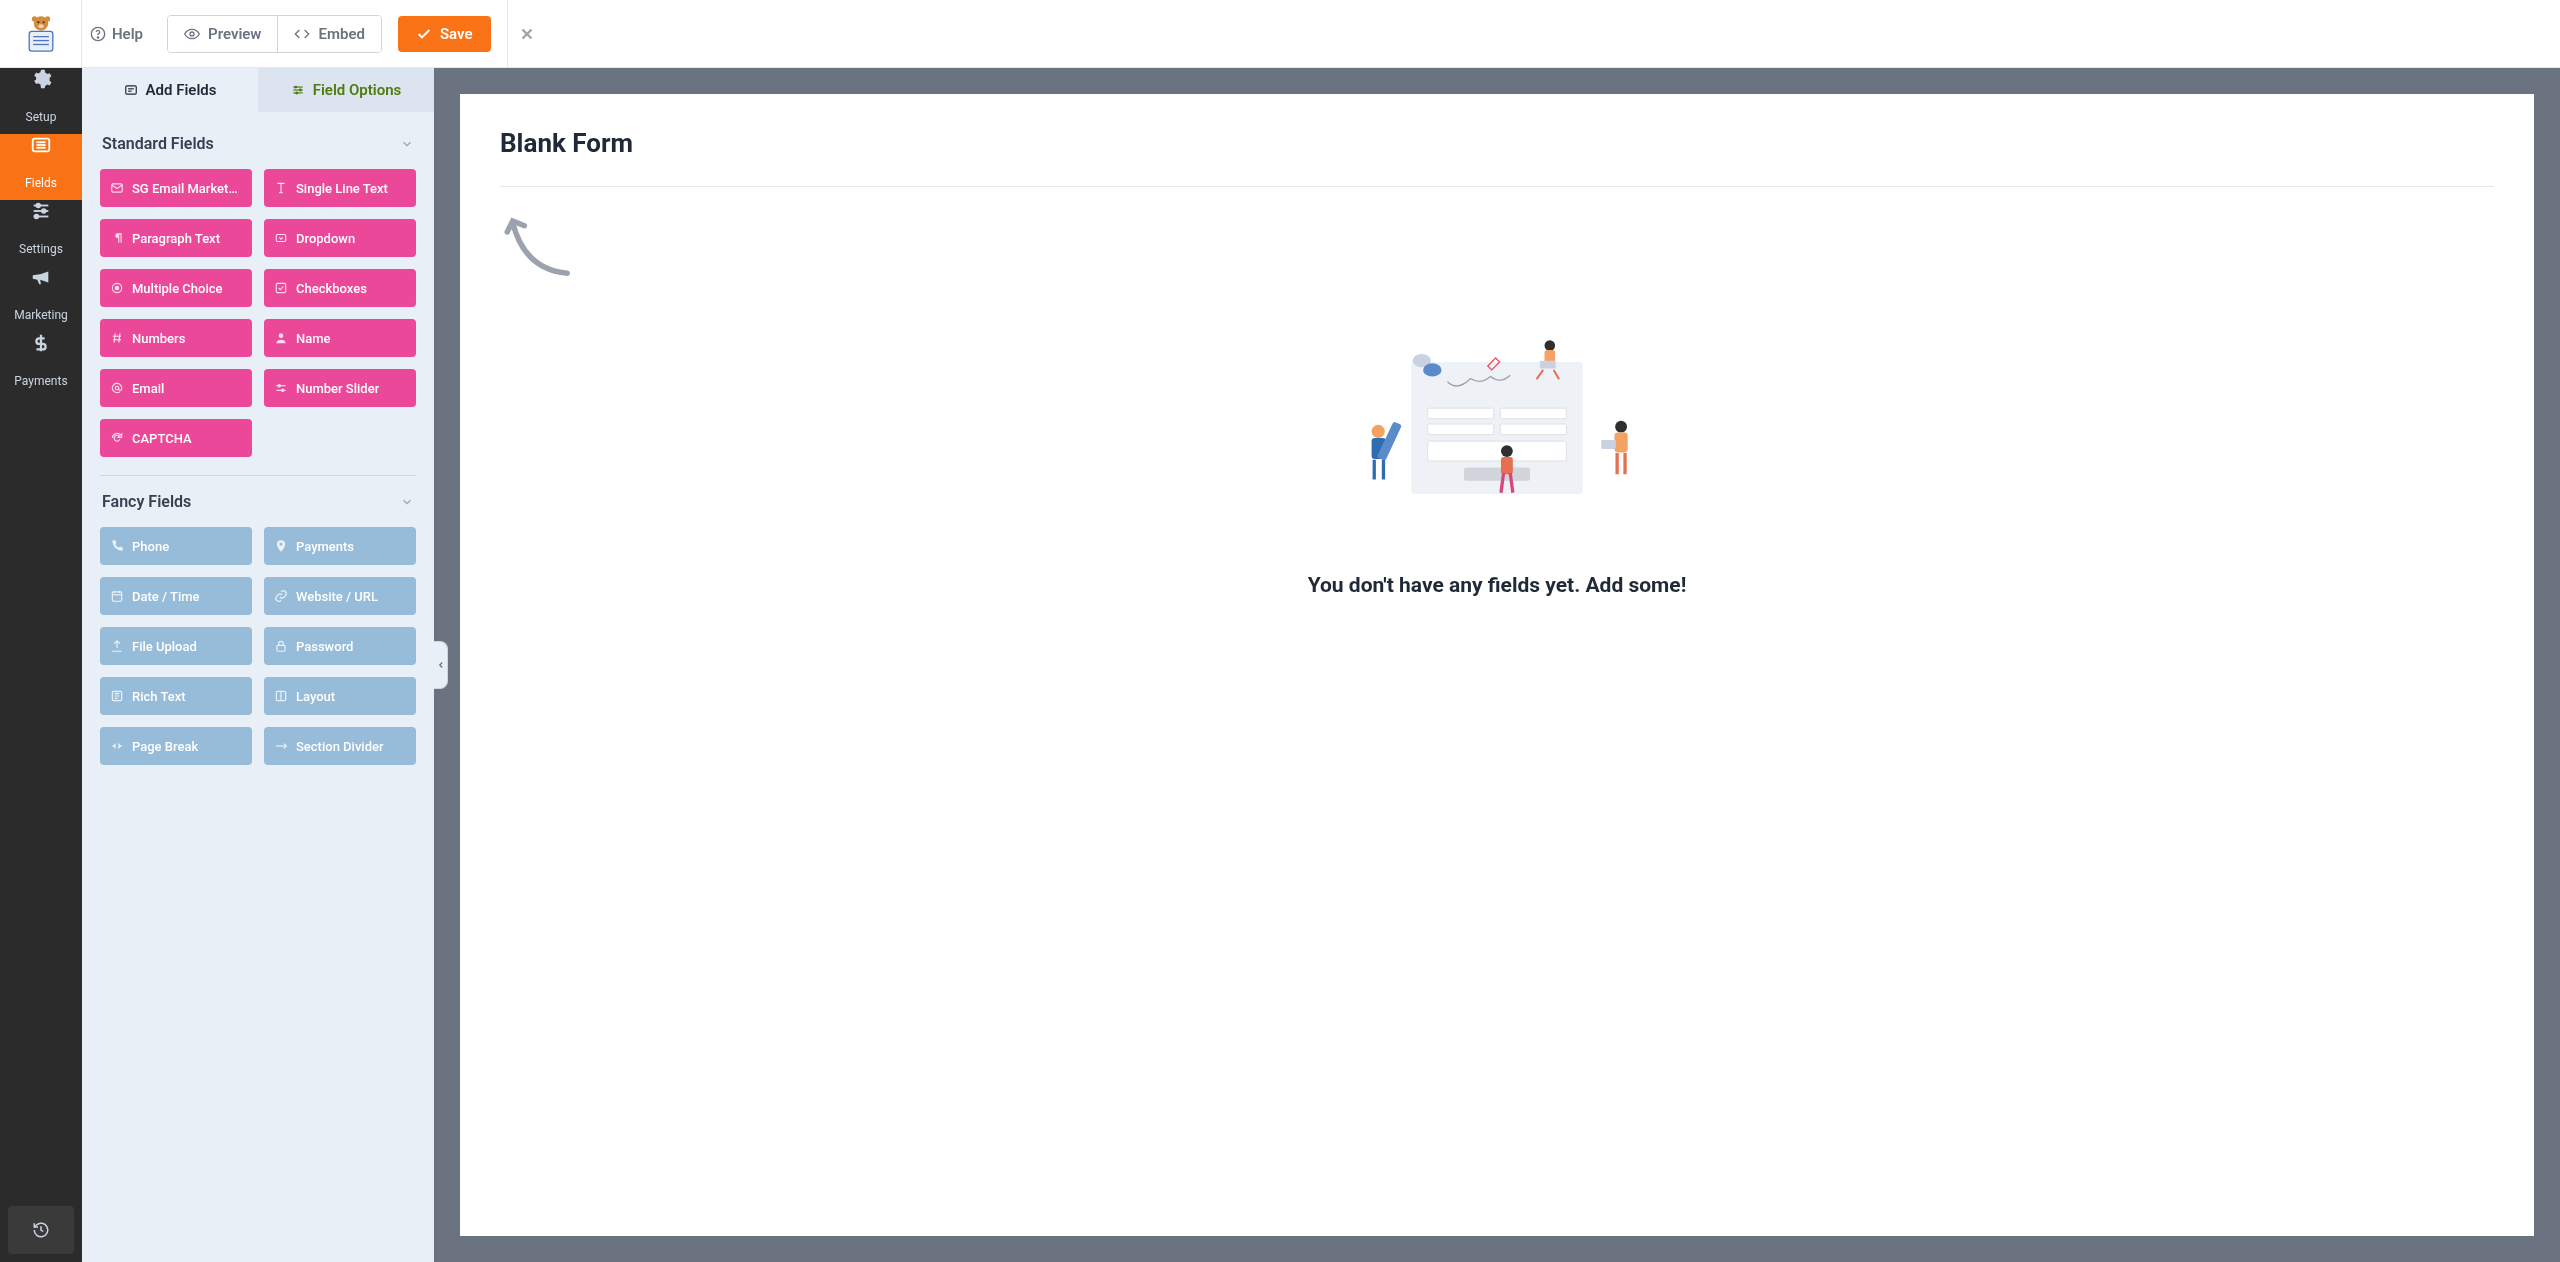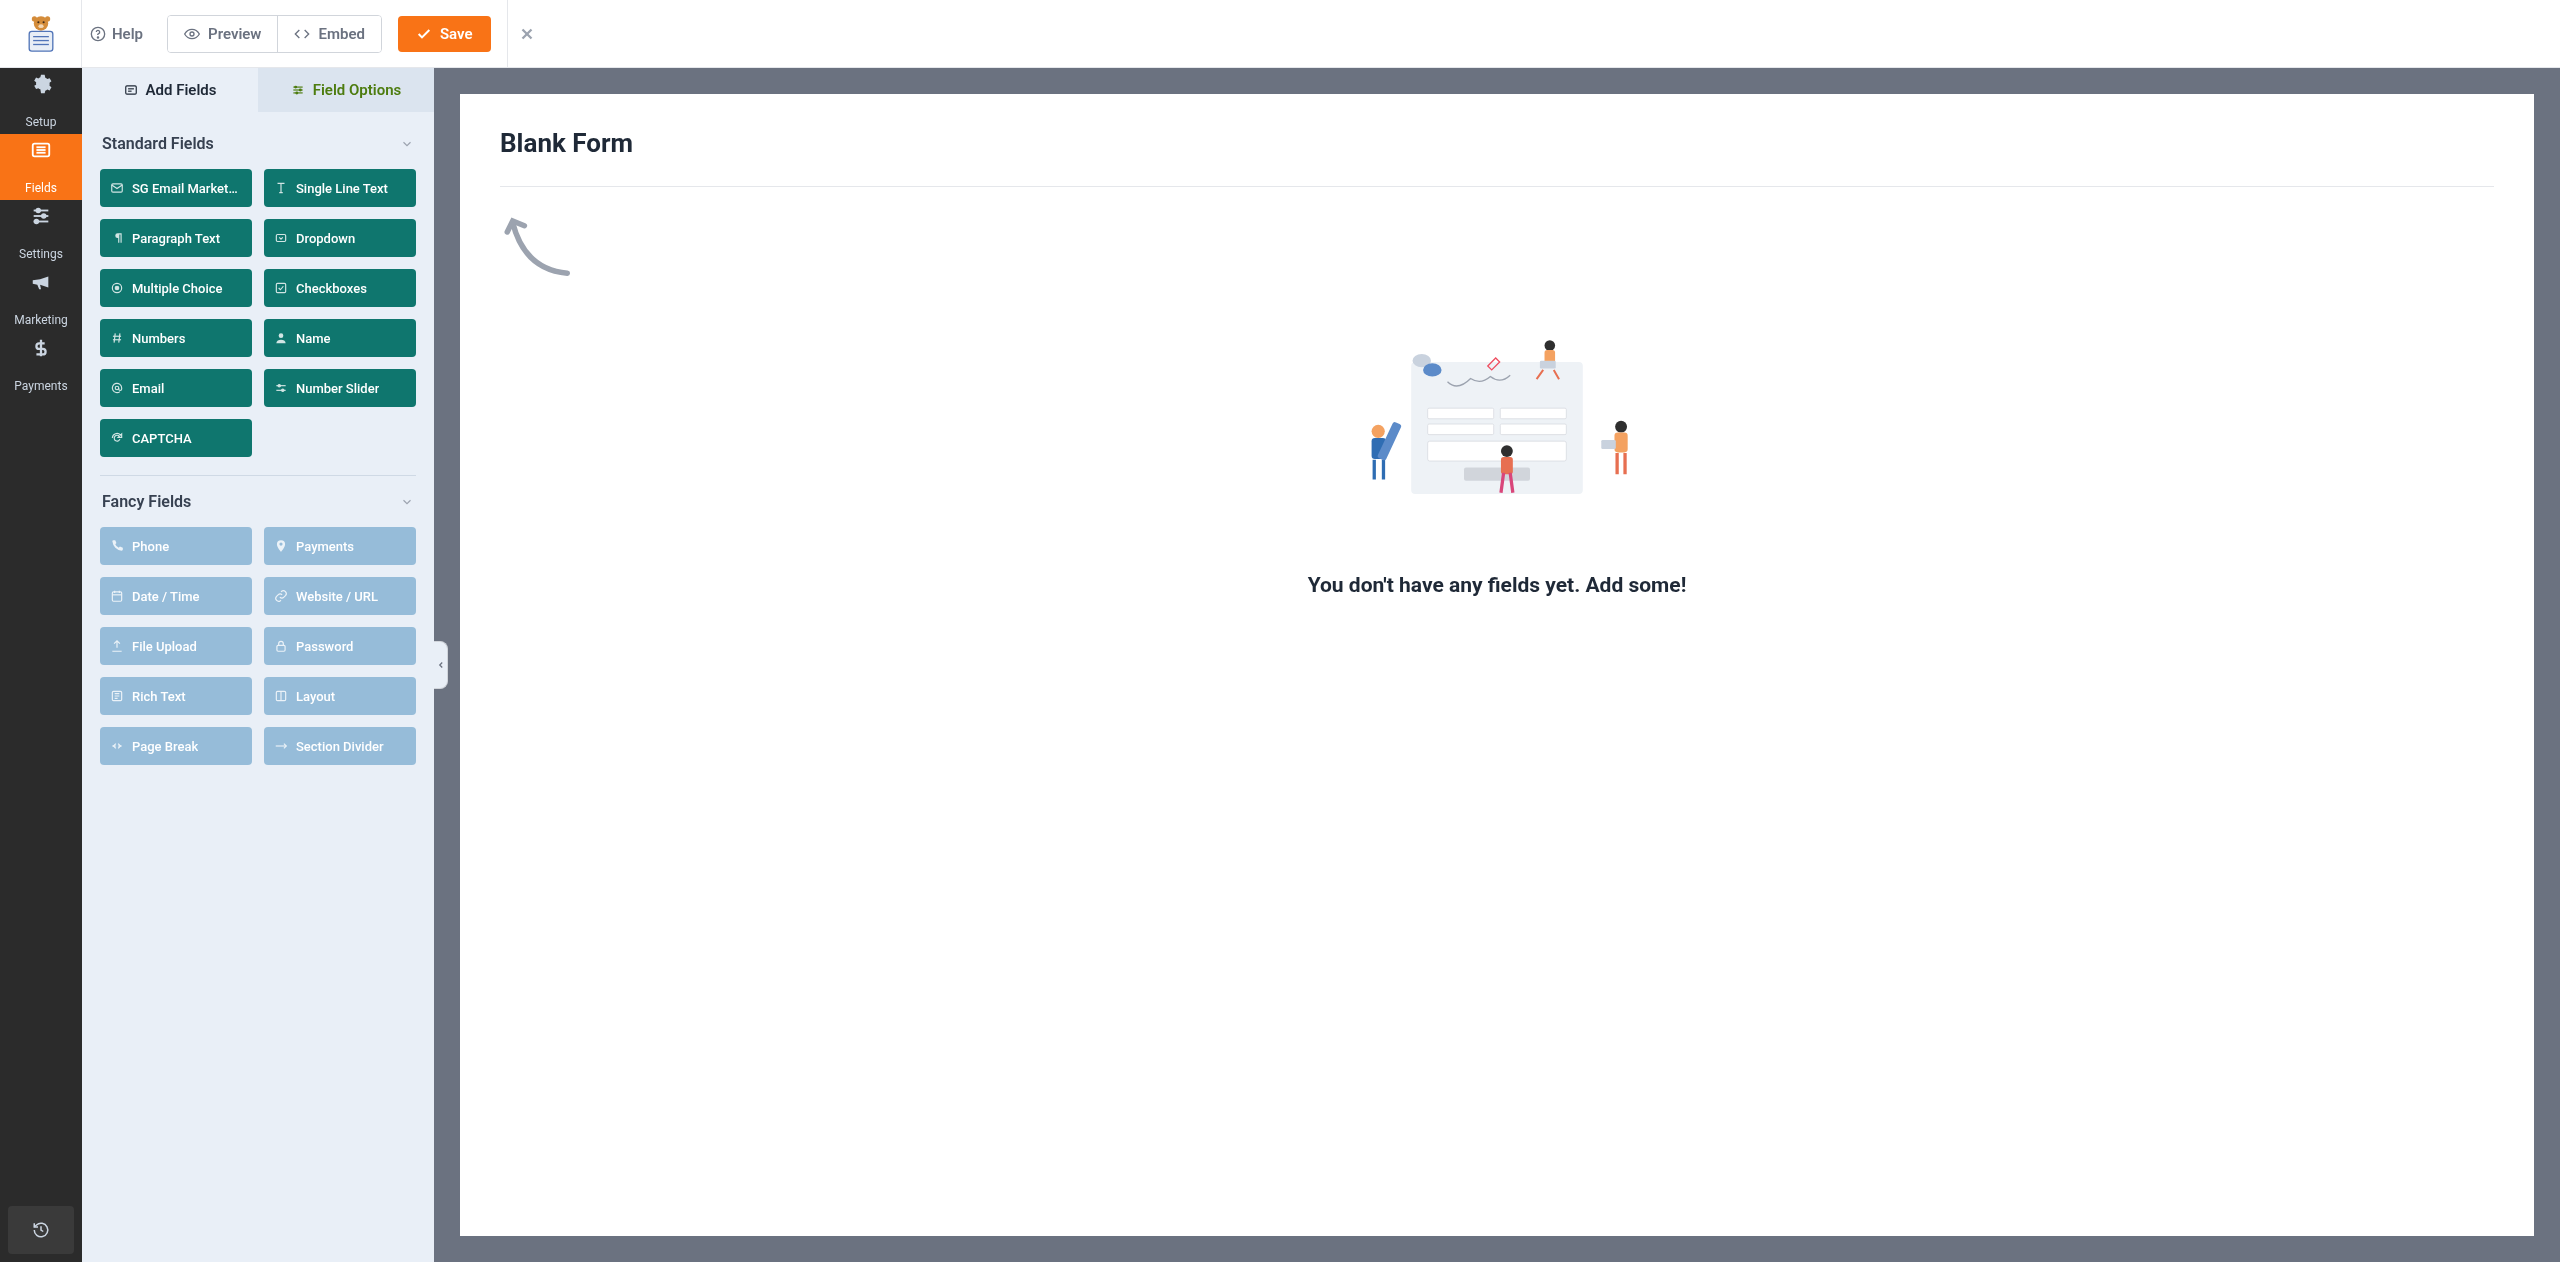--- a/index.html
+++ b/index.html
@@ -16,36 +16,36 @@
 .btn-group { display: flex; border: 1px solid #d1d5db; border-radius: 4px; overflow: hidden; }
 .btn-group .btn { padding: 0 16px; height: 36px; display: inline-flex; align-items: center; gap: 8px; background: #fff; color: #6b7280; font-size: 15px; font-weight: 600; border: none; }
 .btn-group .btn + .btn { border-left: 1px solid #d1d5db; }
 .save-btn { background: #f97316; color: #fff; border: none; height: 36px; padding: 0 18px; border-radius: 4px; font-size: 15px; font-weight: 600; display: inline-flex; align-items: center; gap: 8px; }
 .close-x { width: 40px; height: 68px; display: flex; align-items: center; justify-content: center; color: #9ca3af; font-size: 24px; border-left: 1px solid #e5e7eb; }
 
 
 .main { display: flex; height: calc(100% - 68px); }
 
 .leftnav { width: 82px; background: #2b2b2b; display: flex; flex-direction: column; align-items: stretch; }
-.leftnav .nav-item { height: 66px; display: flex; flex-direction: column; align-items: center; justify-content: center; gap: 20px; color: #cbd5e1; font-size: 12px; cursor: pointer; }
+.leftnav .nav-item { height: 66px; display: flex; flex-direction: column; align-items: center; gap: 20px; color: #cbd5e1; font-size: 12px; cursor: pointer; }
 .leftnav .nav-item.active { background: #f97316; color: #fff; }
 .leftnav .nav-item svg { width: 22px; height: 22px; }
 .leftnav .spacer { flex: 1; }
 .leftnav .revisions { height: 48px; margin: 8px; border-radius: 4px; background: #3a3a3a; color: #cbd5e1; display: flex; align-items: center; justify-content: center; }
 
 
 .fields-panel { width: 352px; background: #e9eff7; display: flex; flex-direction: column; position: relative; }
 .panel-tabs { display: flex; height: 44px; }
 .panel-tab { flex: 1; display: flex; align-items: center; justify-content: center; gap: 8px; font-size: 15px; font-weight: 600; color: #4d7c0f; background: #dbe4ef; cursor: pointer; }
 .panel-tab.active { background: #e9eff7; color: #1f2937; }
 .panel-body { flex: 1; overflow-y: auto; padding: 12px 18px 20px 18px; }
 .section-header { display: flex; align-items: center; justify-content: space-between; padding: 10px 2px; font-size: 16px; font-weight: 600; color: #374151; cursor: pointer; }
 .section-header svg { width: 14px; height: 14px; color: #9ca3af; }
 .field-grid { display: grid; grid-template-columns: 1fr 1fr; gap: 12px; margin-top: 6px; }
-.field-item { background: #0f766e; color: #fff; border-radius: 4px; height: 38px; display: flex; align-items: center; padding: 0 10px; gap: 8px; font-size: 13px; font-weight: 500; cursor: grab; white-space: nowrap; overflow: hidden; }
+.field-item { background: #ec4899; color: #fff; border-radius: 4px; height: 38px; display: flex; align-items: center; padding: 0 10px; gap: 8px; font-size: 13px; font-weight: 500; cursor: grab; white-space: nowrap; overflow: hidden; }
 .field-item .label { overflow: hidden; text-overflow: ellipsis; }
 .field-item.fancy { background: #96bcd9; }
 .field-item svg, .field-item .ico { width: 14px; height: 14px; flex-shrink: 0; opacity: 0.9; }
 .divider { height: 1px; background: #cfd9e5; margin: 18px 0 6px; }
 
 .collapse-handle { position: absolute; right: -14px; top: 50%; transform: translateY(-50%); width: 14px; height: 48px; background: #e9eff7; border-radius: 0 8px 8px 0; display: flex; align-items: center; justify-content: center; color: #6b7280; border: 1px solid #d1d5db; border-left: none; cursor: pointer; }
 
 
 .canvas-wrap { flex: 1; background: #6b7280; padding: 26px; overflow: auto; }
 .canvas { background: #fff; min-height: 100%; padding: 34px 40px; }

